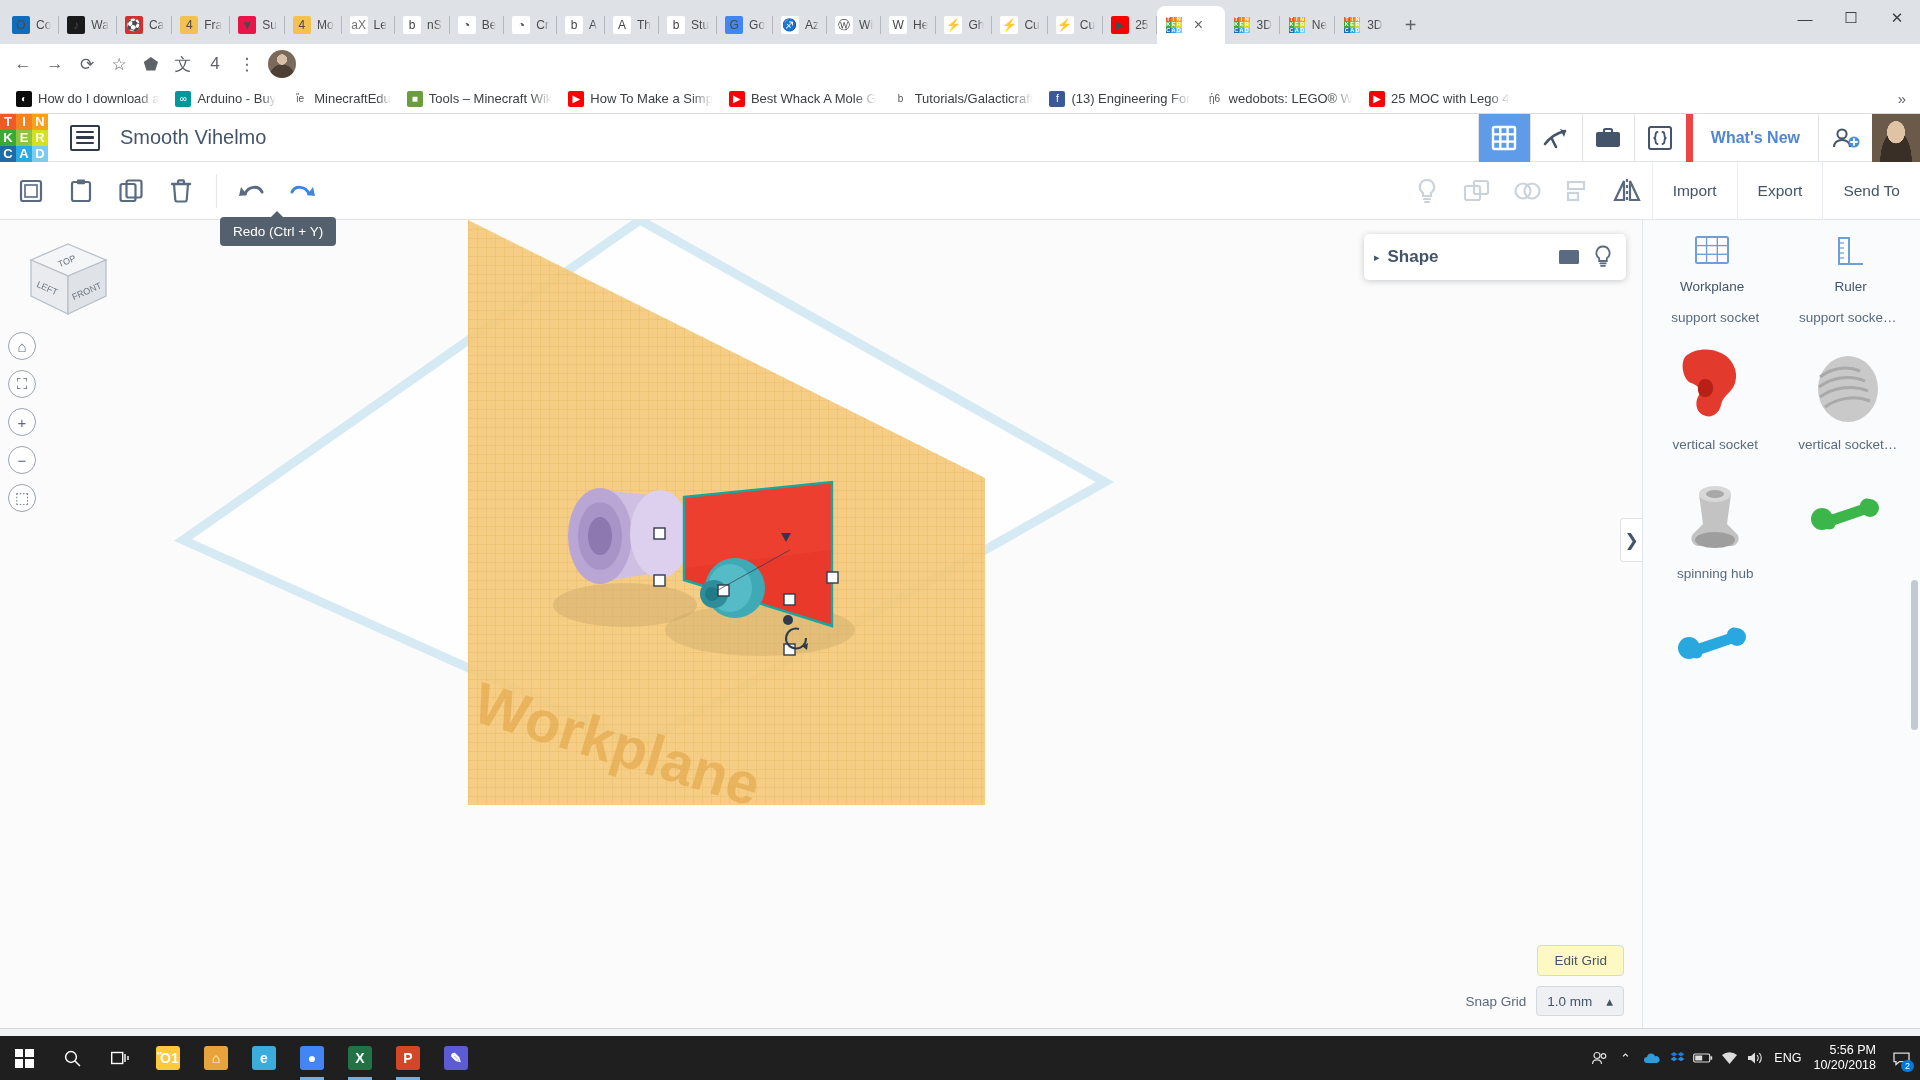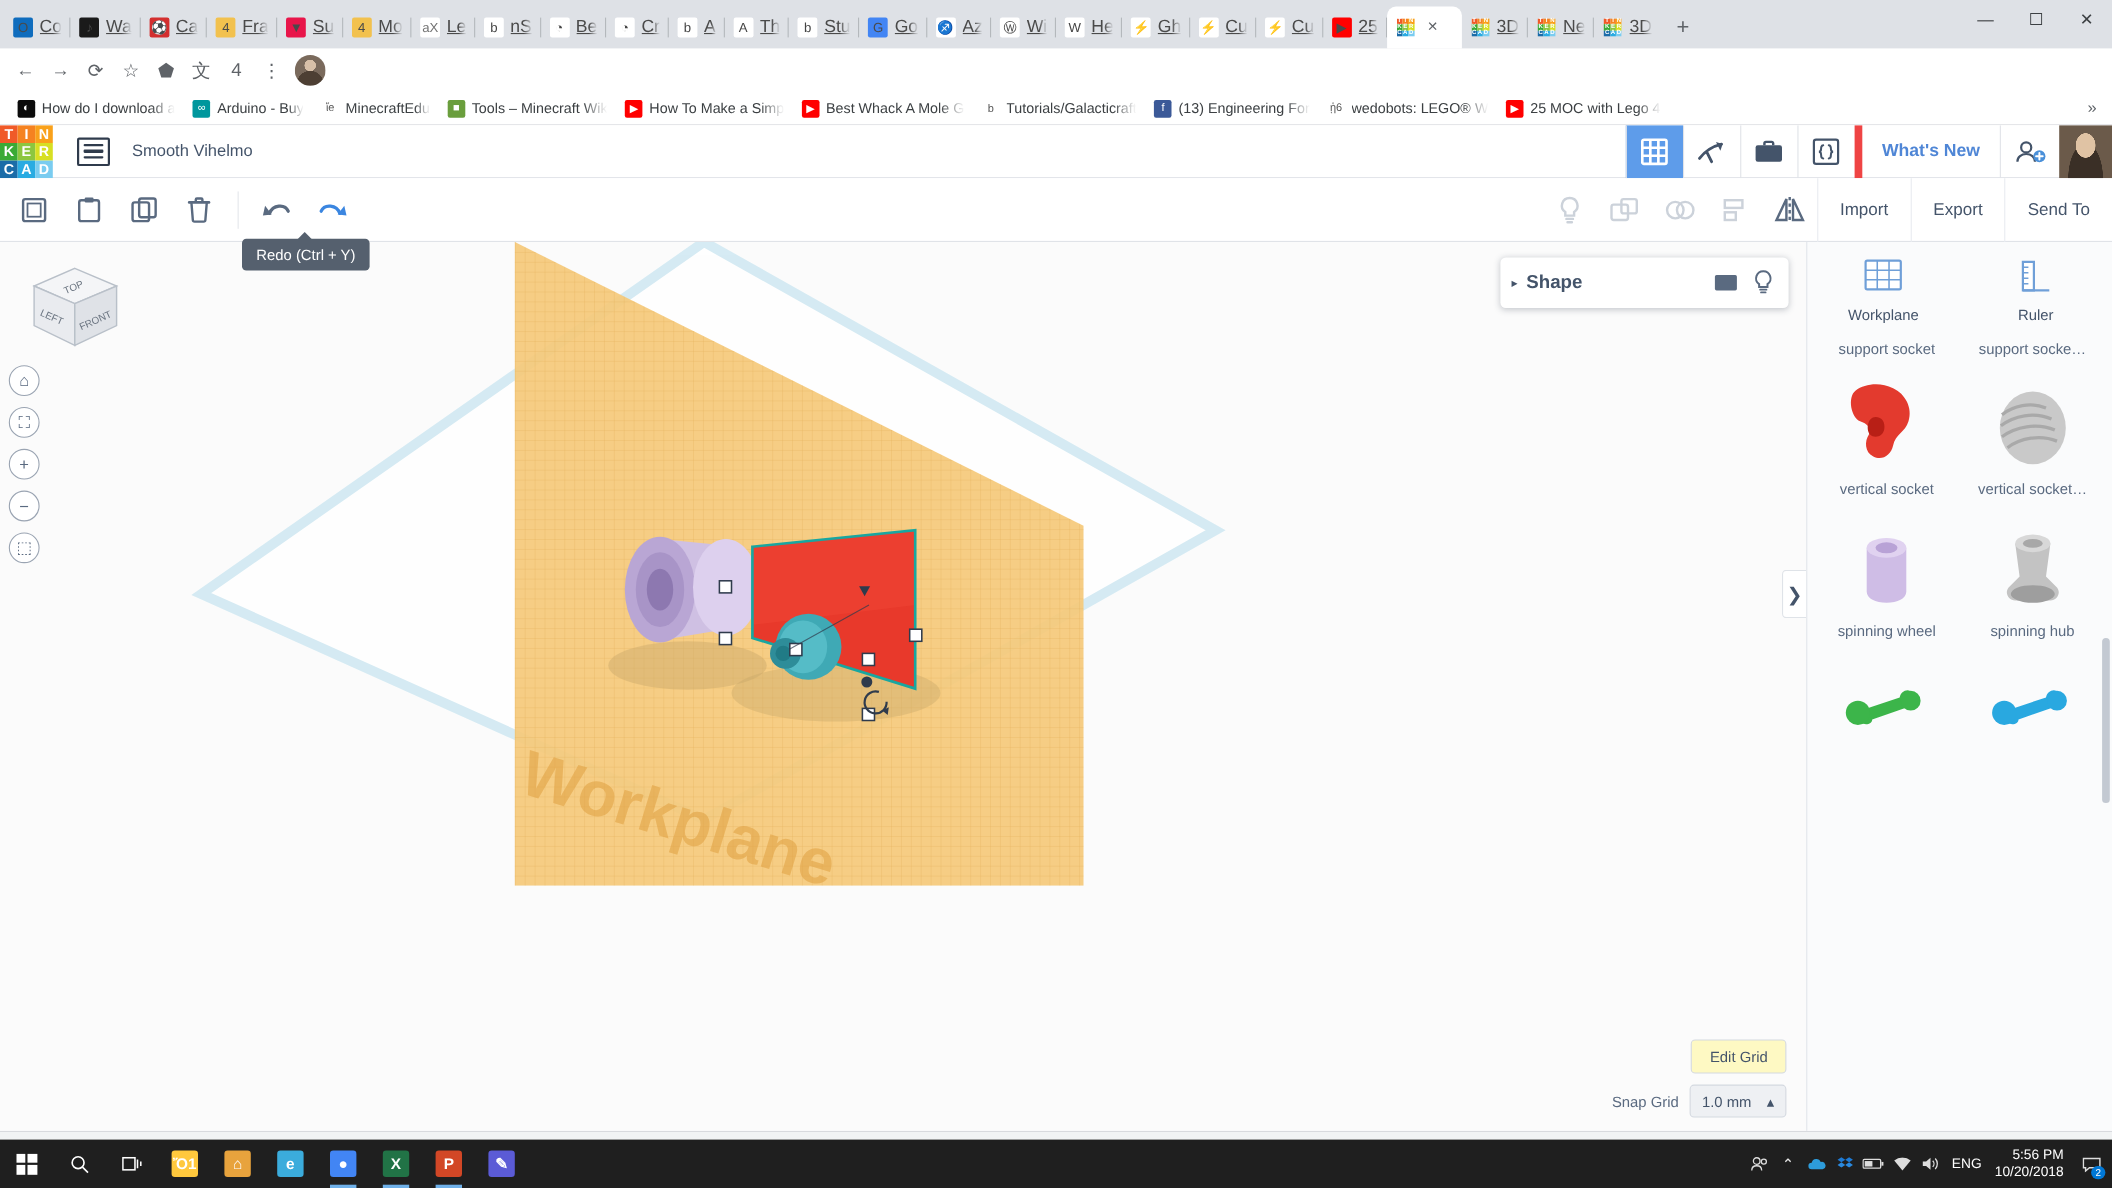--- a/index.html
+++ b/index.html
@@ -32,24 +32,23 @@
   }
   .tab:last-child .tab-sep { display: none; }
   .tab.active { background: #ffffff; color: #202124; box-shadow: 0 0 0 0 transparent; }
   .tab-favicon {
     width: 18px; height: 18px; flex: 0 0 18px;
     display: flex; align-items: center; justify-content: center;
     font-size: 12px; border-radius: 2px; overflow: hidden;
   }
   .tab-title {
     white-space: nowrap; overflow: hidden;
-    max-width: 34px; font-size: 16px;
+    max-width: 34px; font-size: 12px;
     -webkit-mask-image: linear-gradient(to right, #000 60%, transparent);
             mask-image: linear-gradient(to right, #000 60%, transparent);
-            text-decoration: underline;
   }
   .tab-close {
     width: 20px; height: 20px; flex: 0 0 20px;
     display: none; align-items: center; justify-content: center;
     font-size: 16px; color: #5f6368; line-height: 1;
   }
   .tab.active .tab-close { display: flex; }
   #new-tab-btn {
     width: 28px; height: 28px; margin: 0 0 5px 6px;
     display: flex; align-items: center; justify-content: center;
@@ -138,21 +137,21 @@
     width: 30px; height: 26px; margin-left: 22px;
     border: 2px solid #2f3b4c; border-radius: 2px;
     display: flex; flex-direction: column; justify-content: center;
     gap: 3px; padding: 3px 4px;
   }
   #tc-list-btn i {
     display: block; height: 2.5px; background: #2f3b4c;
     border-radius: 1px; width: 100%;
   }
   #tc-title {
-    margin-left: 20px; font-size: 15px; color: #44546a; font-weight: 500;
+    margin-left: 20px; font-size: 20px; color: #44546a; font-weight: 500;
   }
   #tc-header-right { margin-left: auto; display: flex; align-items: center; height: 48px; }
   .hdr-ico {
     width: 52px; height: 48px; display: flex; align-items: center;
     justify-content: center; border-left: 1px solid #e0e3e8; color: #44546a;
   }
   .hdr-ico.active { background: #5e9cea; color: #fff; }
   #whats-new {
     padding: 0 18px; font-size: 16px; color: #4f86d6; font-weight: 700;
     border-left: 7px solid #ef4444; height: 48px;
@@ -898,30 +897,20 @@
               <div class="shape-thumb" style="display: flex; align-items: center; justify-content: center;">
                 <svg width="100" height="88" viewBox="0 0 100 88">
                   <ellipse cx="50" cy="46" rx="30" ry="33" fill="#c9c9c9"></ellipse>
                   <path d="M22 34c10-8 26-12 40-6" stroke="#a9a9a9" stroke-width="3" fill="none"></path>
                   <path d="M21 44c12-9 30-13 46-6" stroke="#a9a9a9" stroke-width="3" fill="none"></path>
                   <path d="M22 54c12-9 32-13 48-6" stroke="#a9a9a9" stroke-width="3" fill="none"></path>
                   <path d="M27 64c12-9 30-12 45-6" stroke="#a9a9a9" stroke-width="3" fill="none"></path>
                 </svg>
               </div>
               <div class="shape-label">vertical socket…</div>
-            </div>
-            <div class="shape-cell">
-              <div class="shape-thumb" style="display: flex; align-items: center; justify-content: center;">
-                <svg width="100" height="88" viewBox="0 0 100 88">
-                  <path d="M32 26h36v40c0 6-8 10-18 10s-18-4-18-10z" fill="#cfbde6"></path>
-                  <ellipse cx="50" cy="26" rx="18" ry="9" fill="#e0d2f0"></ellipse>
-                  <ellipse cx="50" cy="26" rx="10" ry="5" fill="#b8a2d6"></ellipse>
-                </svg>
-              </div>
-              <div class="shape-label">spinning wheel</div>
             </div>
             <div class="shape-cell">
               <div class="shape-thumb" style="display: flex; align-items: center; justify-content: center;">
                 <svg width="100" height="88" viewBox="0 0 100 88">
                   <path d="M34 22h32l-4 30 10 10c4 5 0 12-6 12H34c-6 0-10-7-6-12l10-10z" fill="#c3c3c3"></path>
                   <ellipse cx="50" cy="22" rx="16" ry="8" fill="#d8d8d8"></ellipse>
                   <ellipse cx="50" cy="22" rx="9" ry="4" fill="#a8a8a8"></ellipse>
                   <ellipse cx="50" cy="68" rx="20" ry="8" fill="#9e9e9e"></ellipse>
                 </svg>
               </div>

